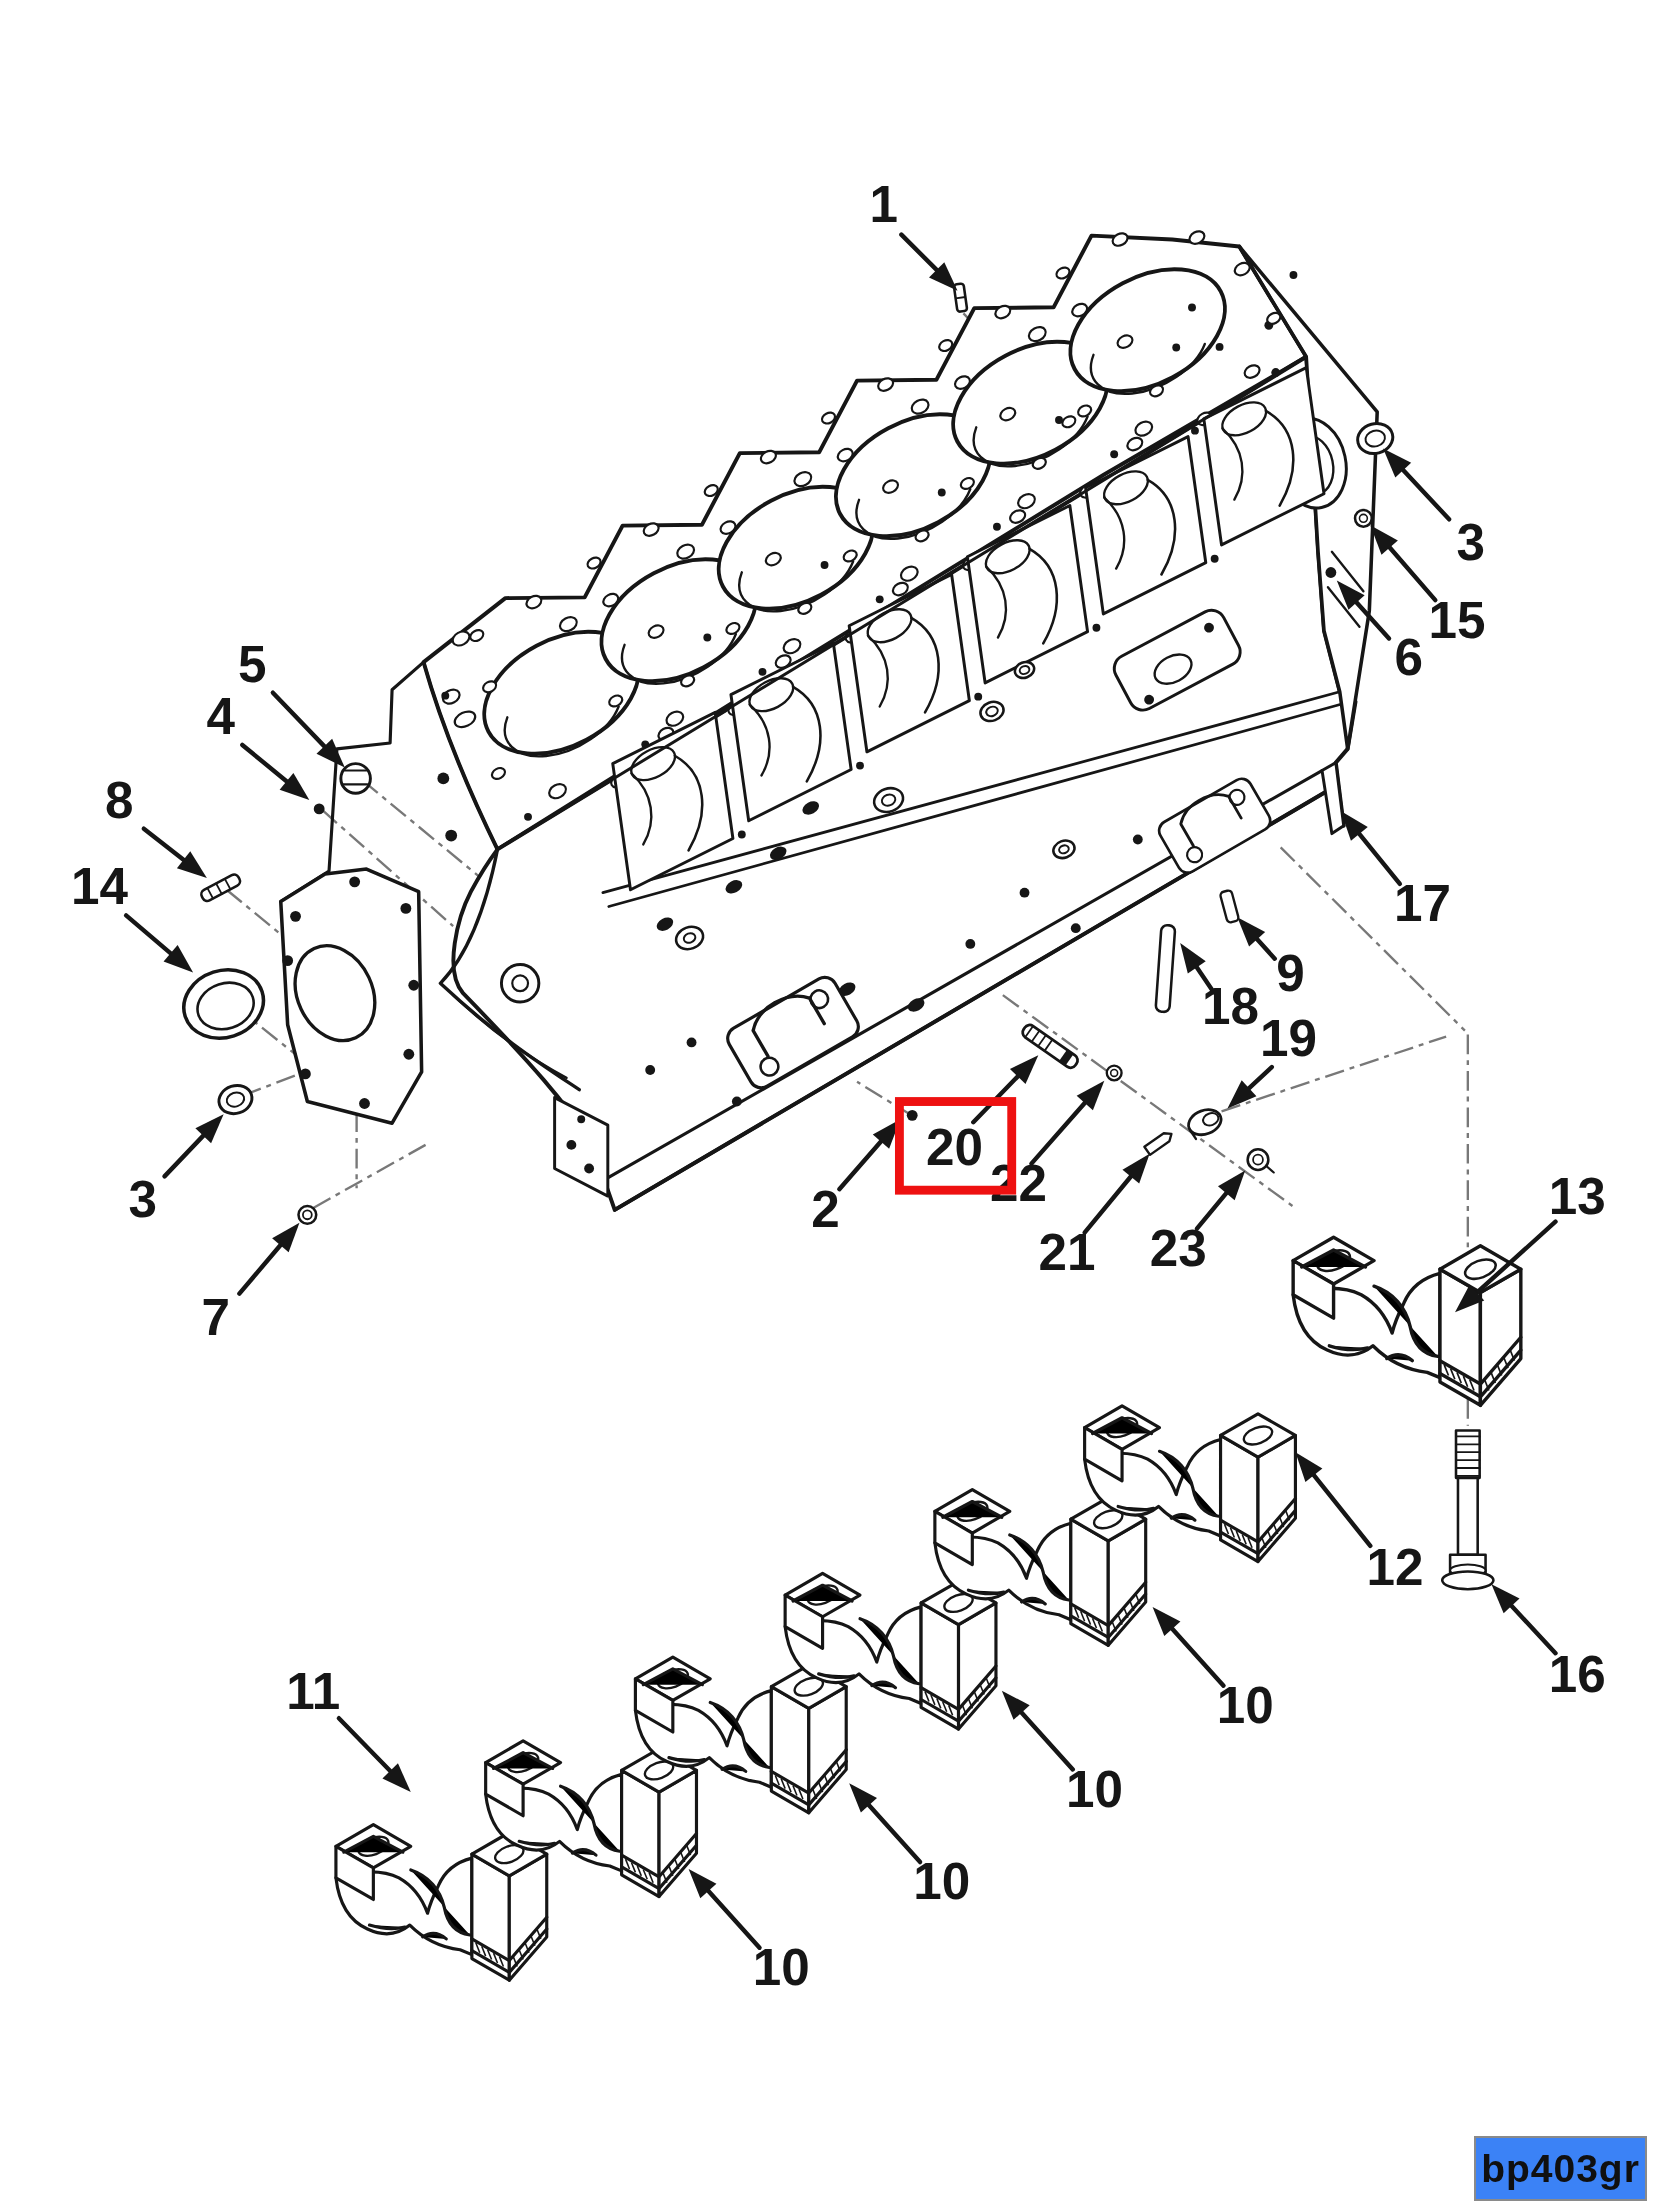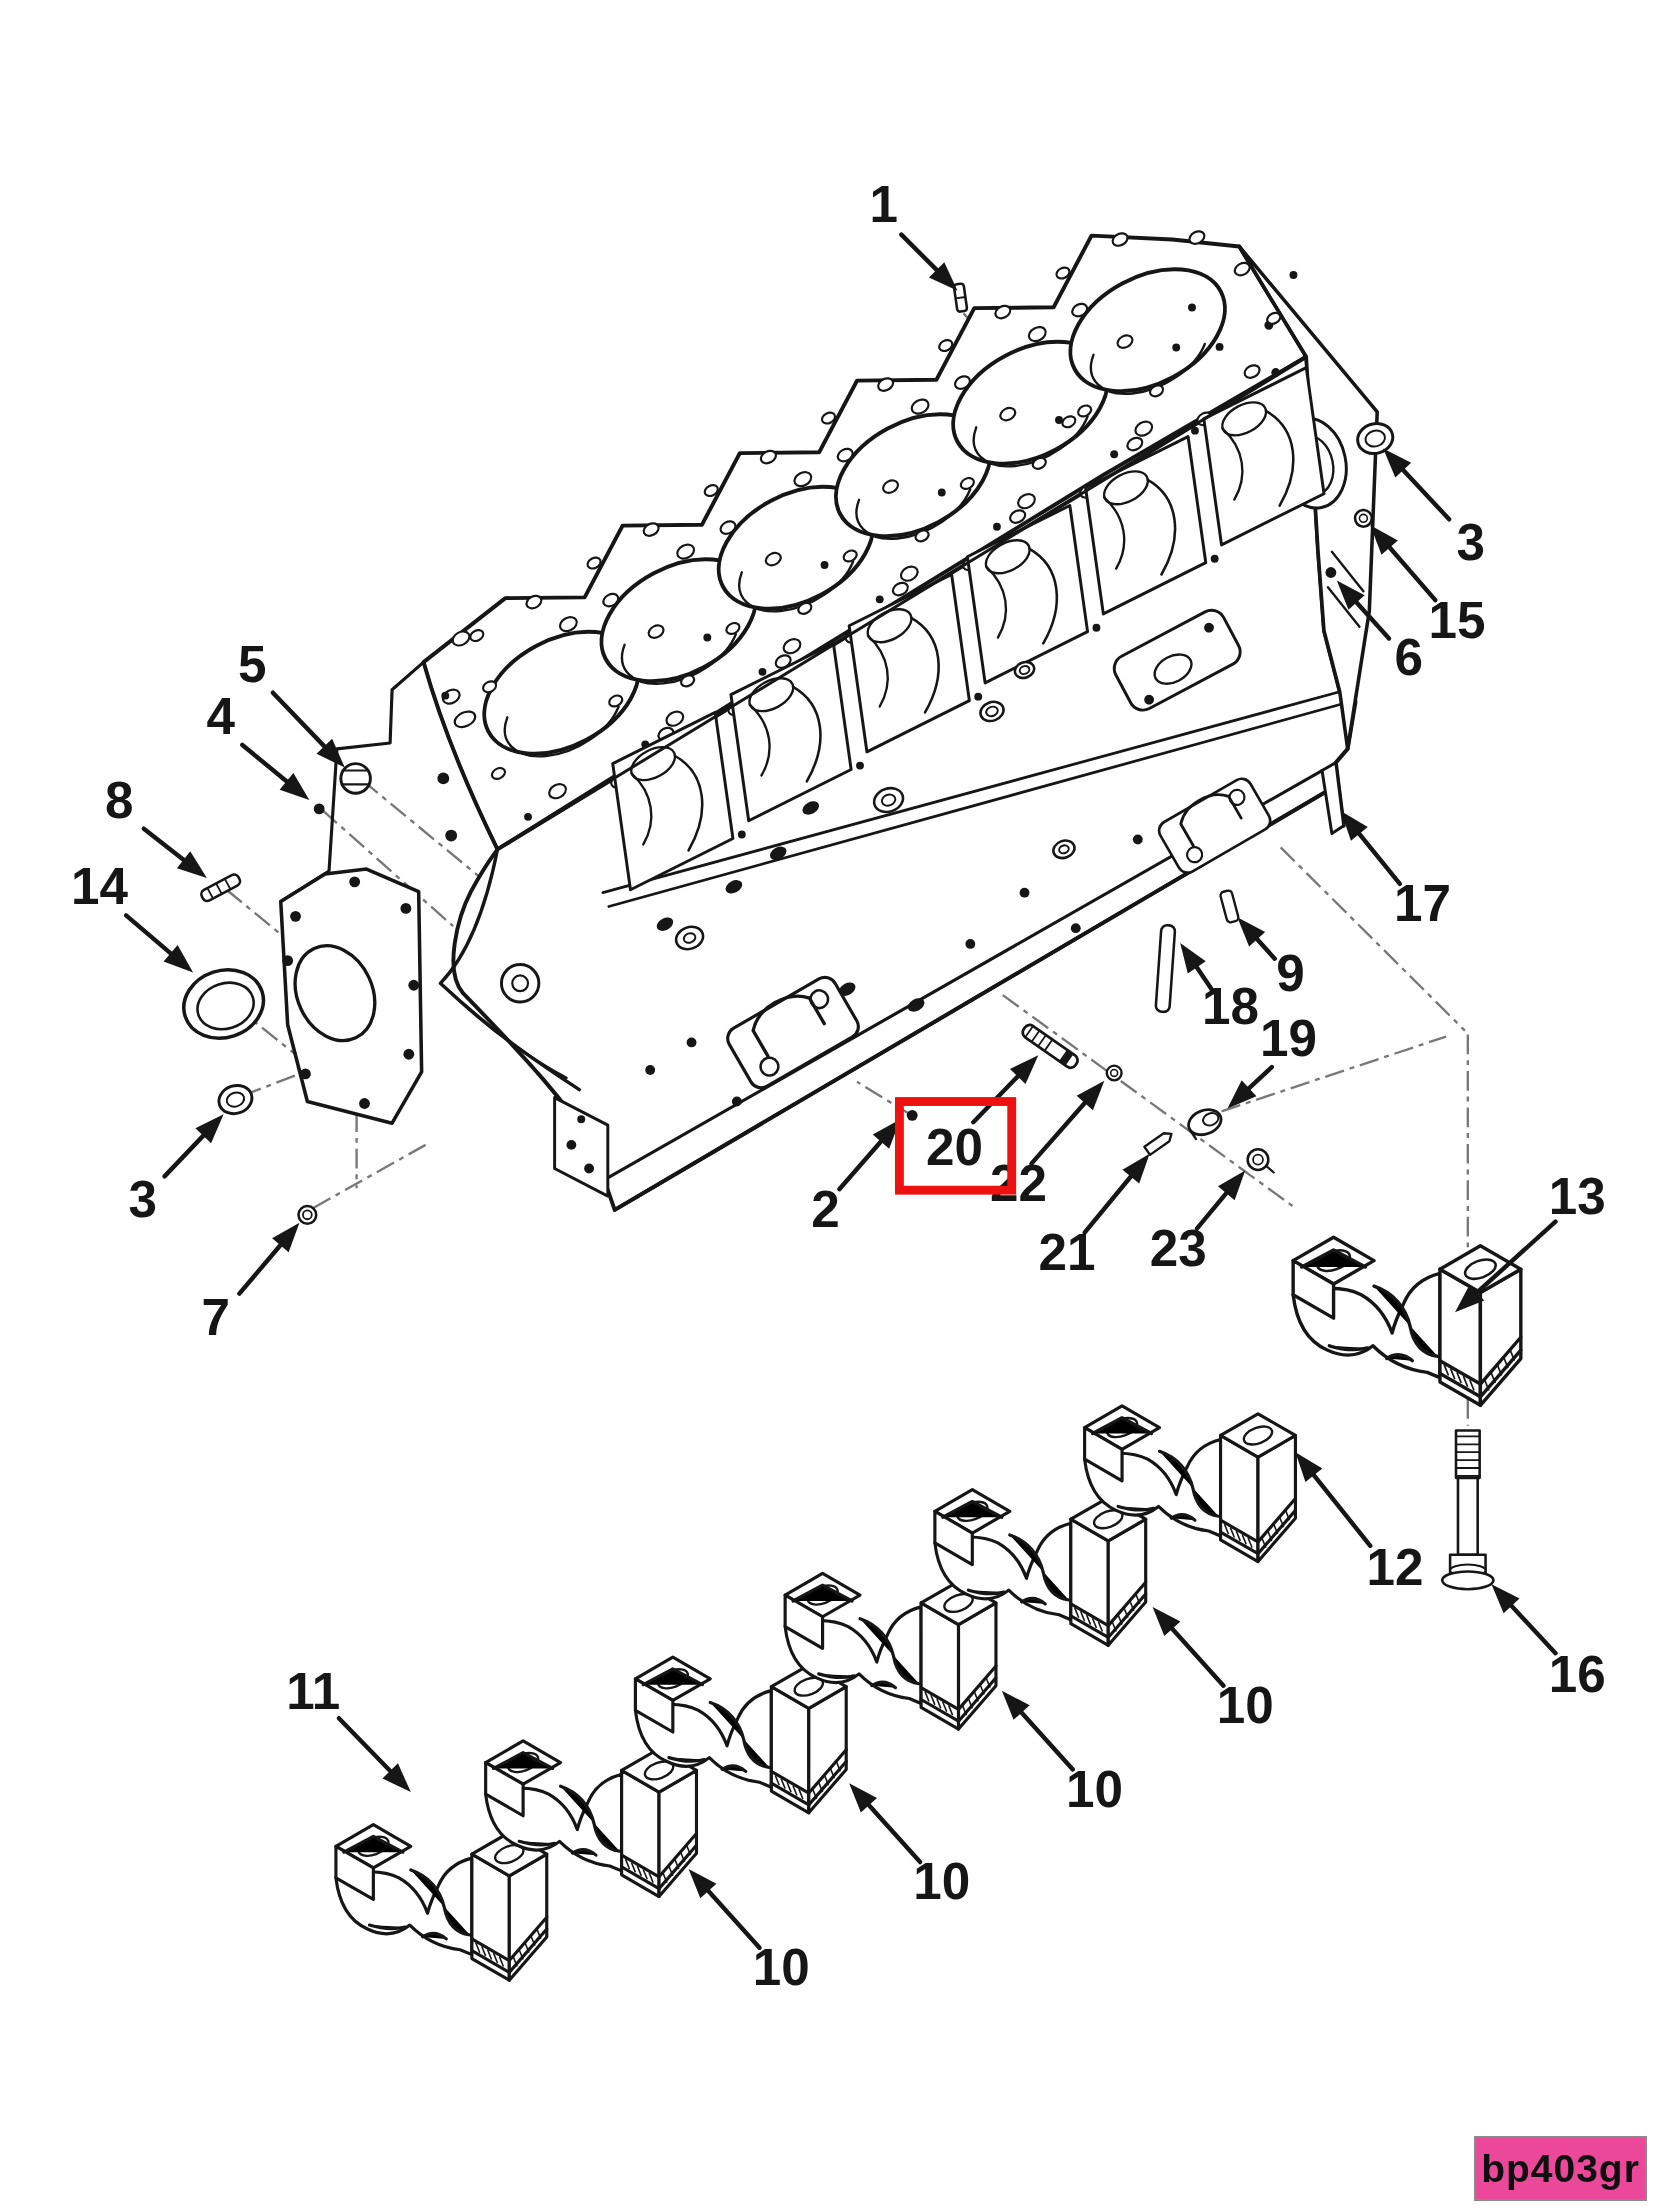--- a/index.html
+++ b/index.html
@@ -1,21 +1,21 @@
 <!DOCTYPE html>
 <html><head>
 <meta charset="utf-8">
 <style>
   html,body{margin:0;padding:0;background:#ffffff;}
   body{width:1655px;height:2207px;position:relative;font-family:"Liberation Sans",sans-serif;}
   .stage{position:absolute;inset:0;background:#fff;}
   svg{position:absolute;left:0;top:0;}
   .figcode{position:absolute;left:1474px;top:2136px;width:169px;height:61px;
     border:2px solid #8a8a8a;display:flex;align-items:center;justify-content:center;
-    font-weight:bold;font-size:39px;color:#101010;letter-spacing:1px;background:#ec4899;}
+    font-weight:bold;font-size:39px;color:#101010;letter-spacing:1px;background:#3b82f6;}
 </style>
 </head>
 <body>
 
 <div class="stage">
   <svg id="svg" width="1655" height="2207" viewBox="0 0 1680 2240">
       <g>
         <polyline points="978,318 1085,428" fill="none" stroke="#787878" stroke-width="2.4" stroke-dasharray="20 6 5 6"></polyline>
         <polyline points="368,792 505,905" fill="none" stroke="#787878" stroke-width="2.4" stroke-dasharray="20 6 5 6"></polyline>
         <polyline points="327,822 460,940" fill="none" stroke="#787878" stroke-width="2.4" stroke-dasharray="20 6 5 6"></polyline>

